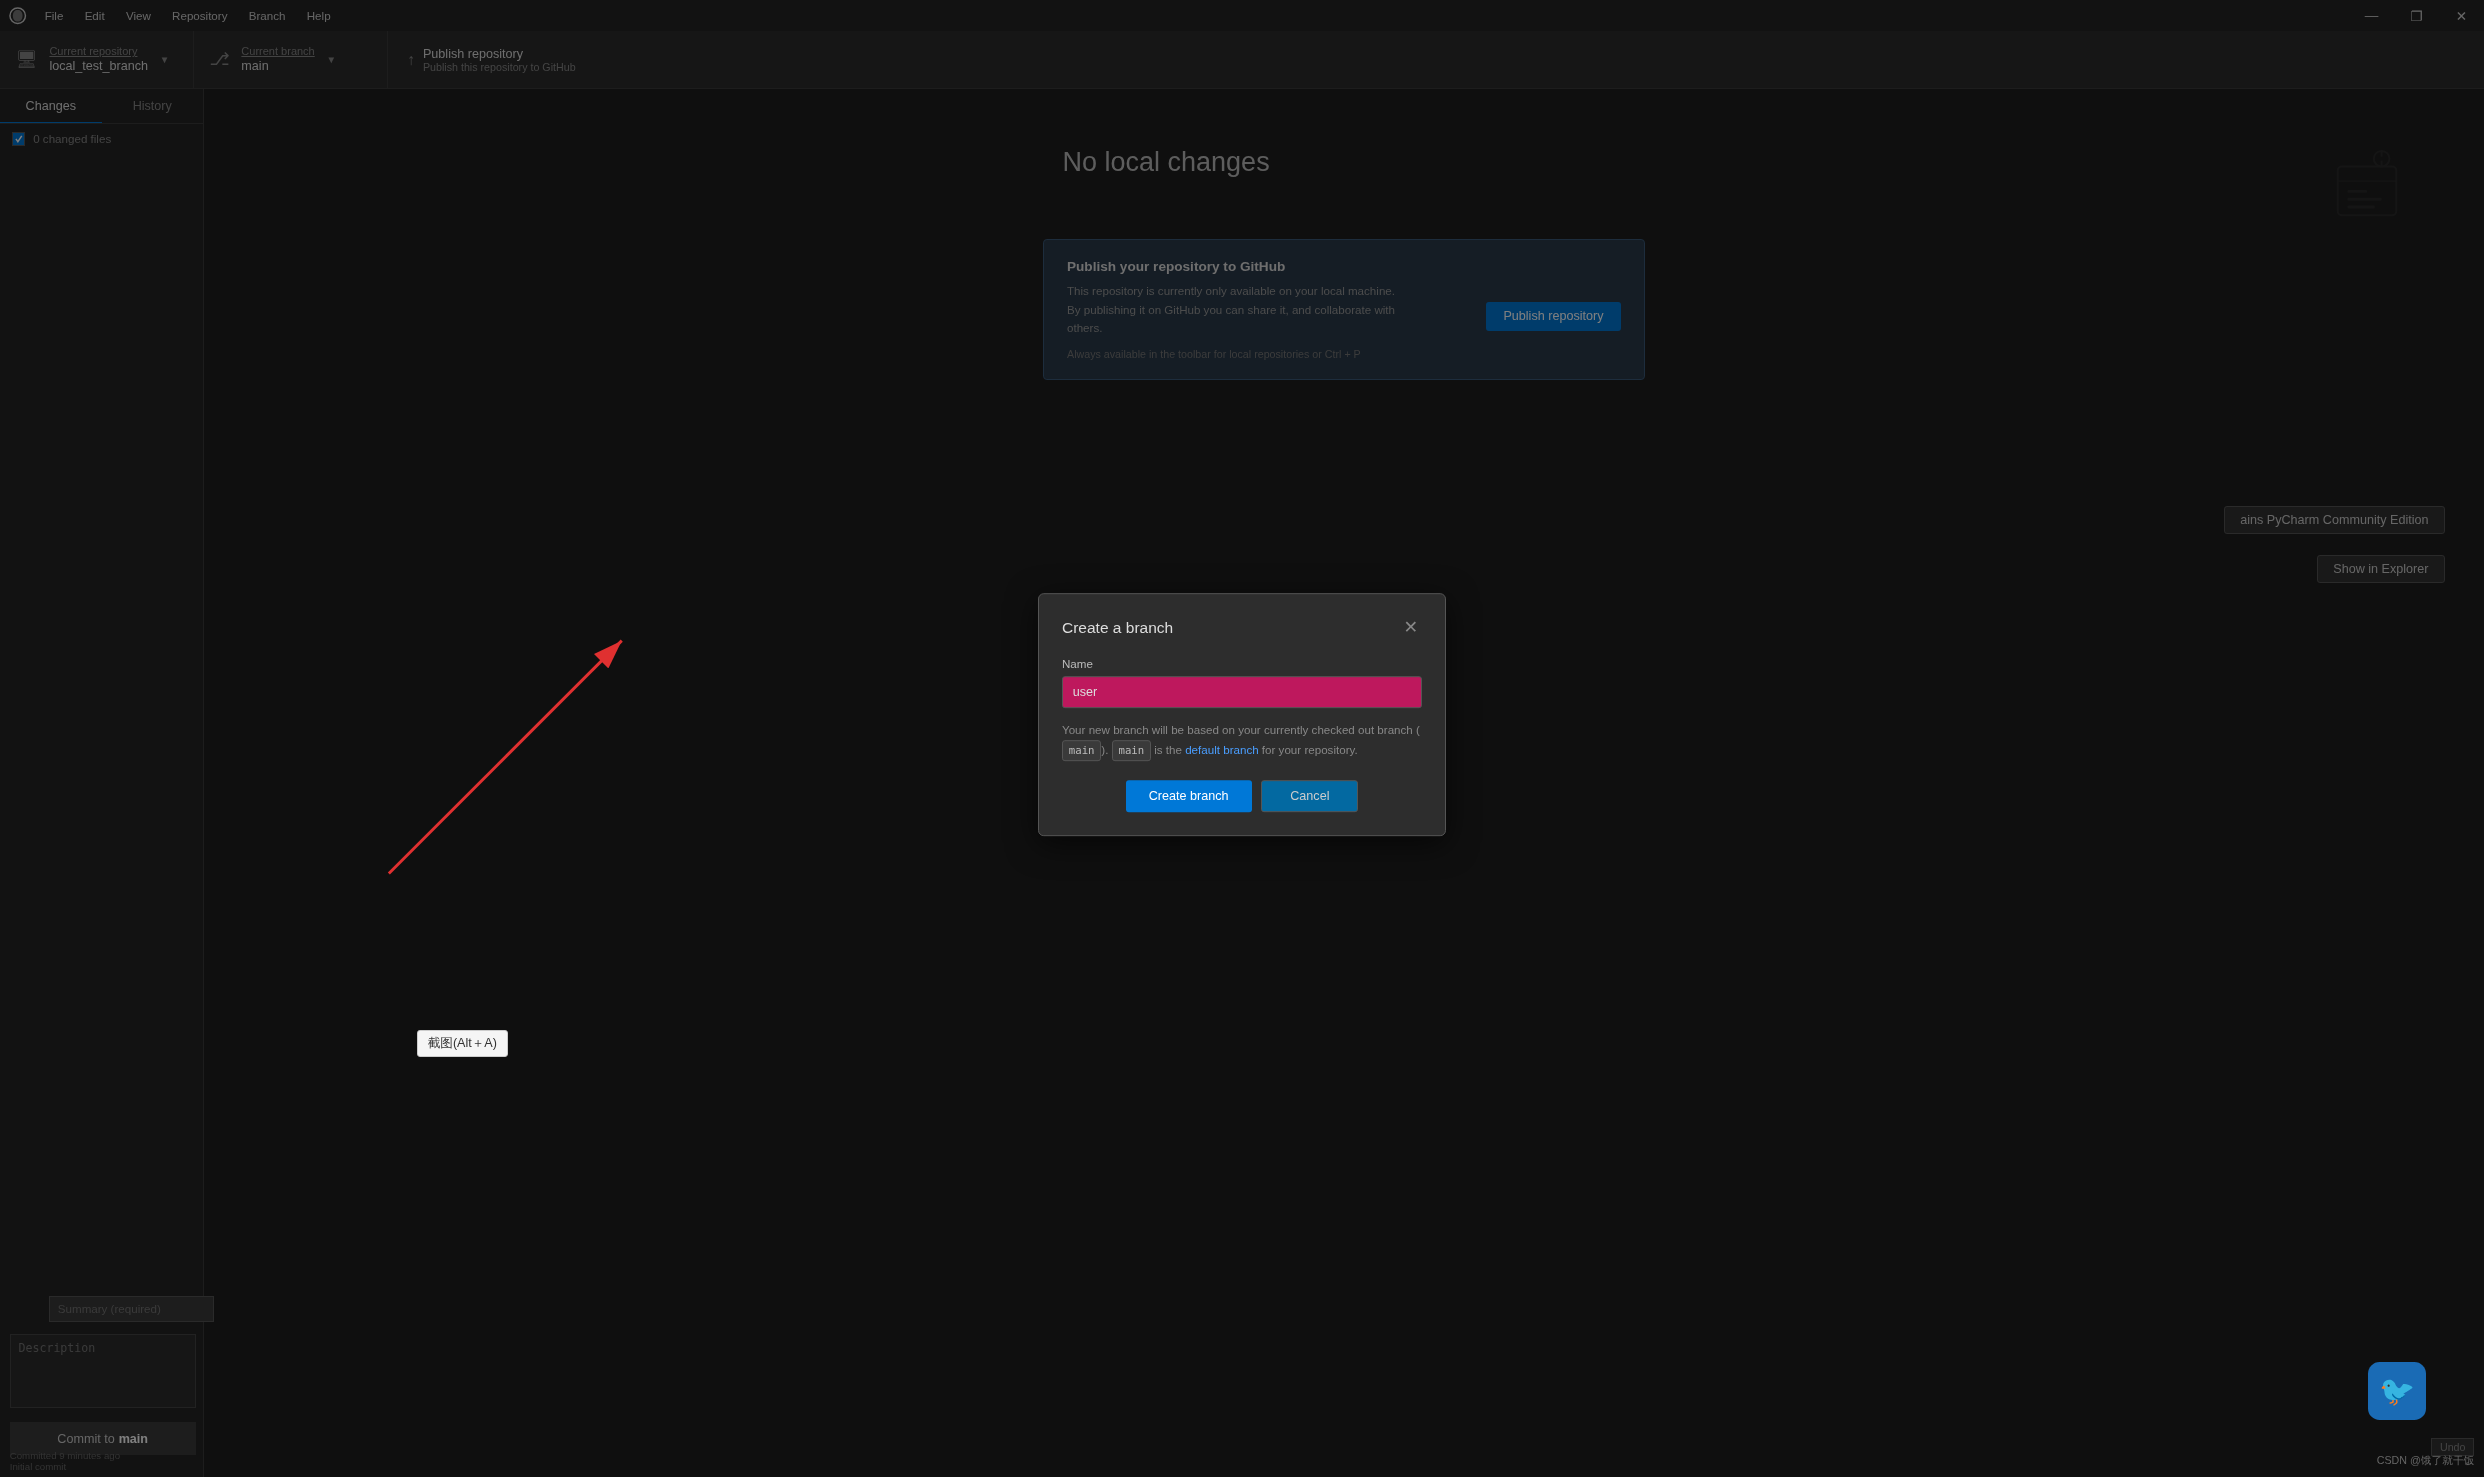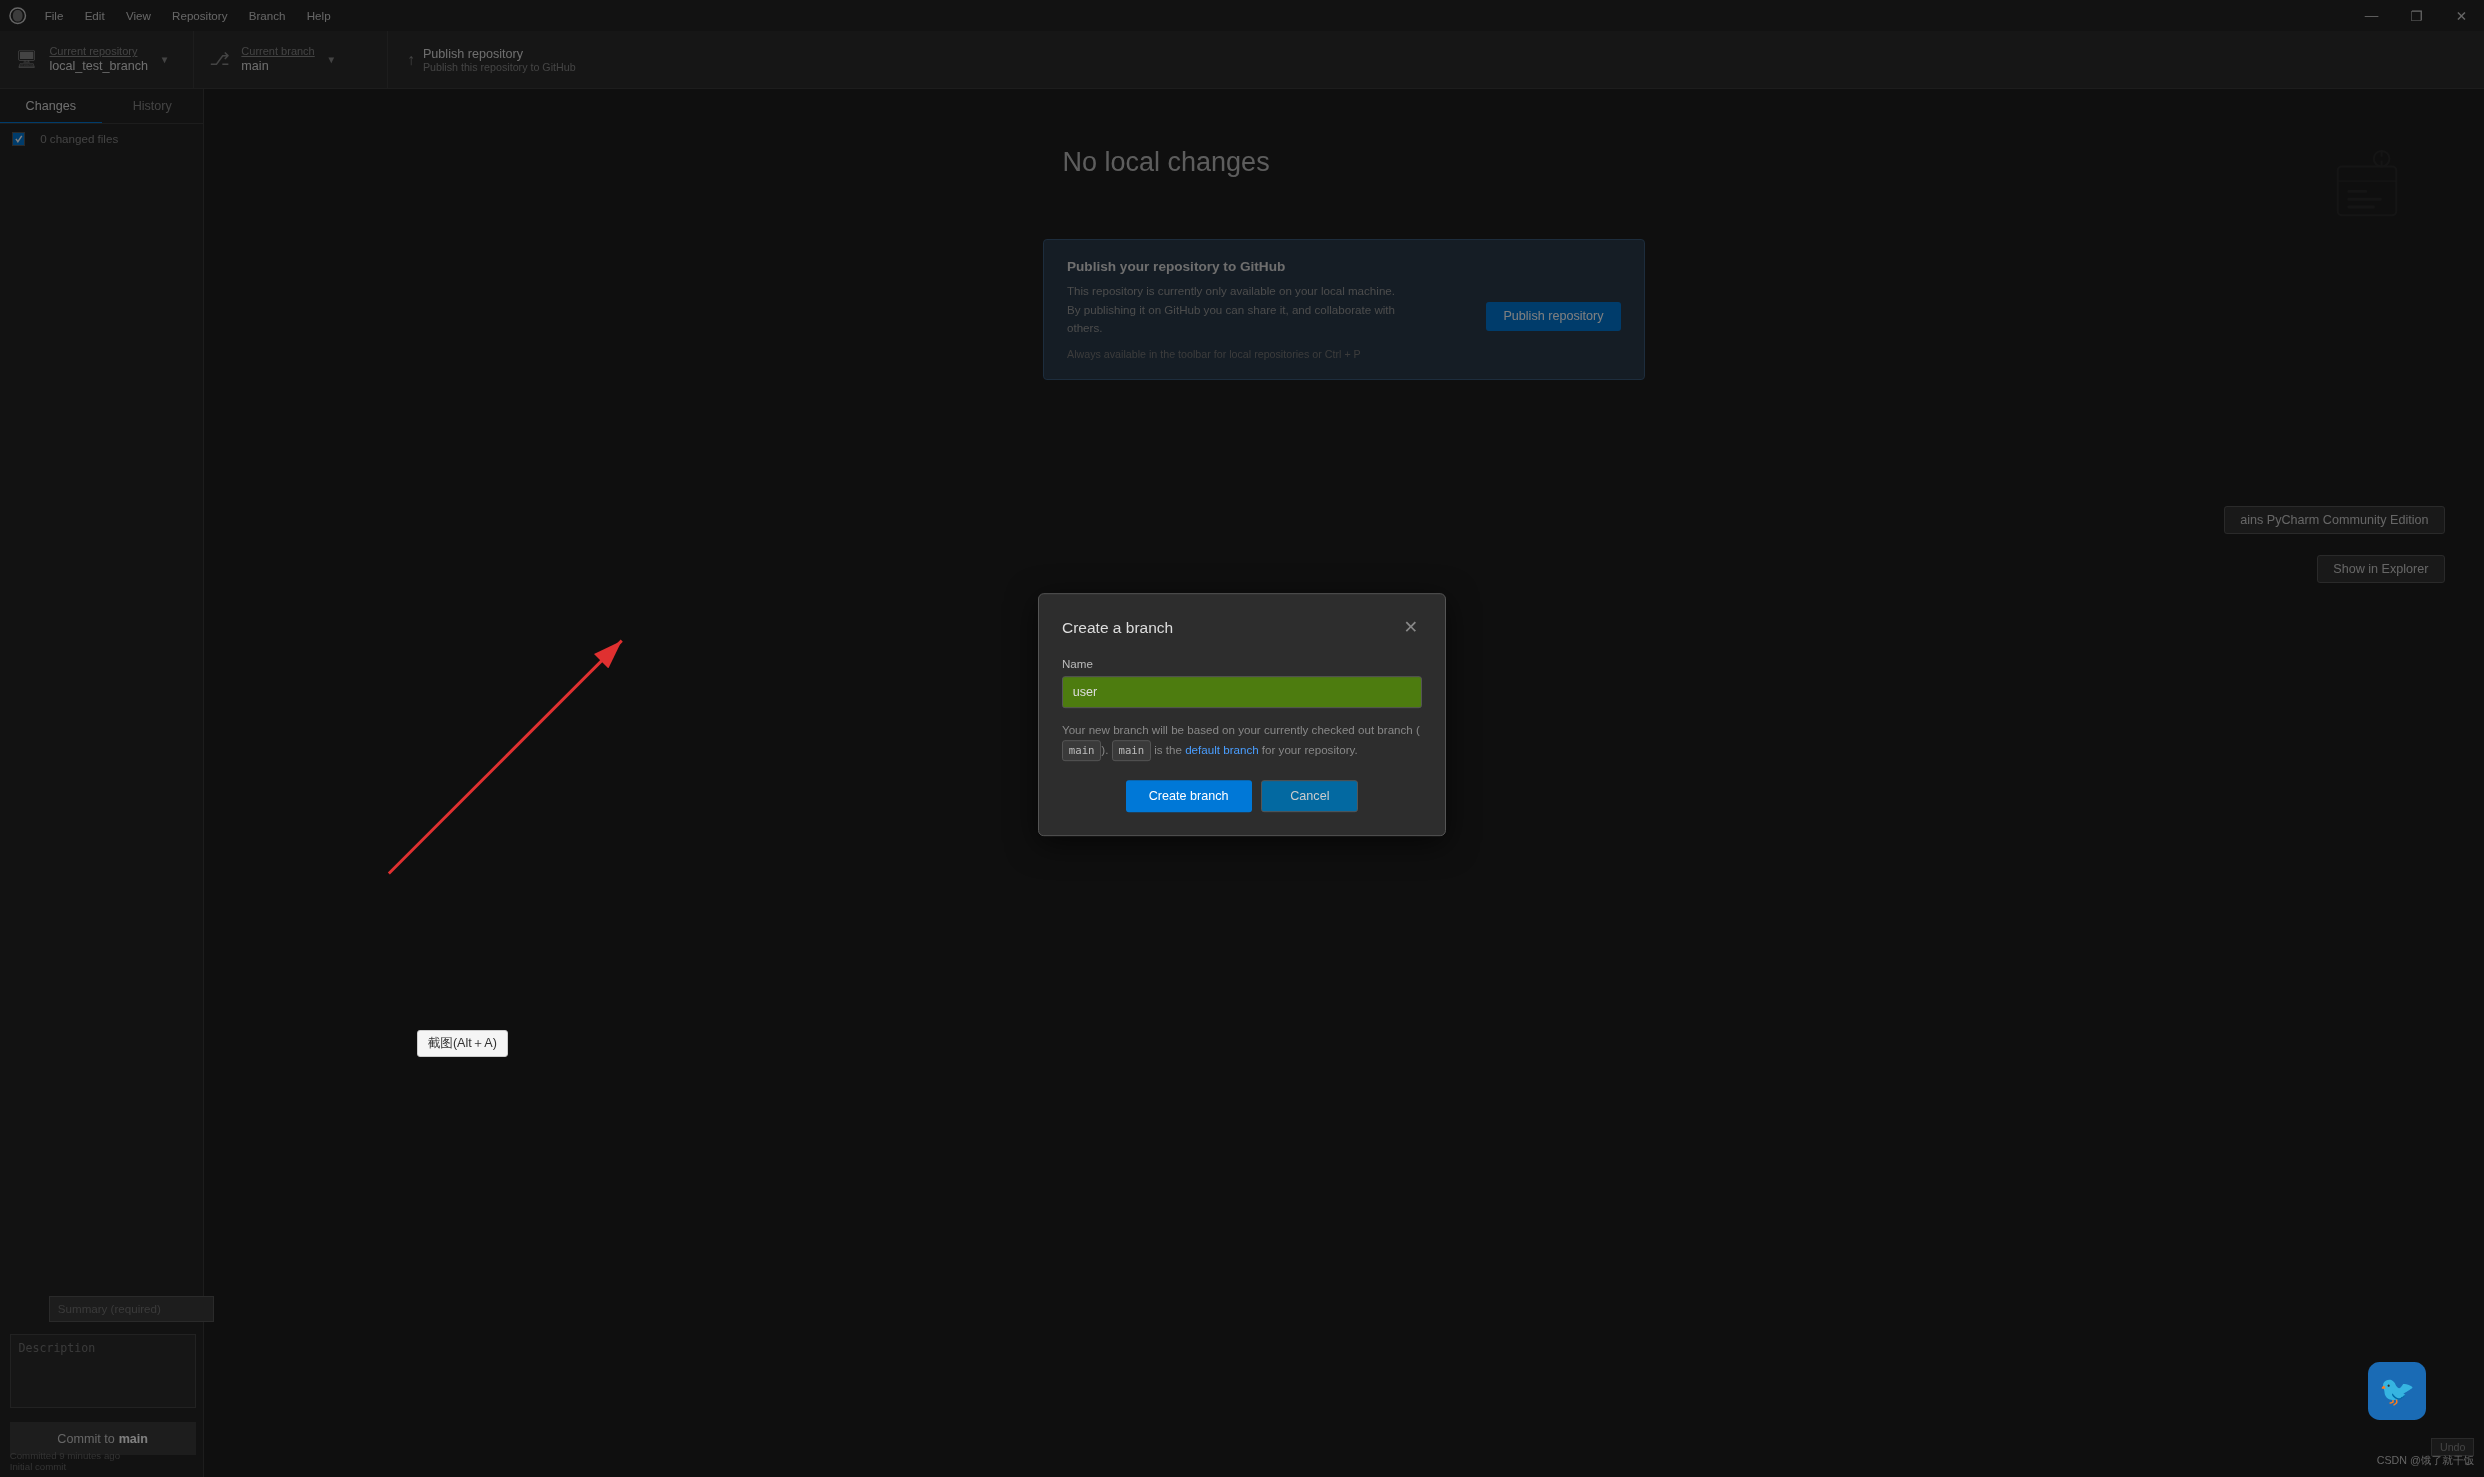--- a/index.html
+++ b/index.html
@@ -145,21 +145,21 @@
     .sidebar-tab.active {
       color: #ddd;
       border-bottom: 1.9px solid #0078d7;
     }
     #changed-files {
       display: flex;
       align-items: center;
       padding: 7.8px 11.6px;
       font-size: 11.6px;
       color: #888;
-      gap: 15px;
+      gap: 8px;
     }
     .checkbox-icon {
       width: 13.6px;
       height: 13.6px;
       border: 1px solid #555;
       background: #0078d7;
       display: flex;
       align-items: center;
       justify-content: center;
       flex-shrink: 0;
@@ -380,21 +380,21 @@
       cursor: pointer;
       padding: 0 3.9px;
     }
     #dialog-name-label {
       font-size: 11.6px;
       color: #bbb;
       margin-bottom: 5.8px;
     }
     #dialog-name-input {
       width: 100%;
-      background: #4d7c0f;
+      background: #be185d;
       border: 1px solid #555;
       color: #ddd;
       padding: 7.8px 9.7px;
       font-size: 12.6px;
       border-radius: 2.9px;
       margin-bottom: 13.6px;
       outline: none;
     }
     #dialog-info {
       font-size: 11.6px;

